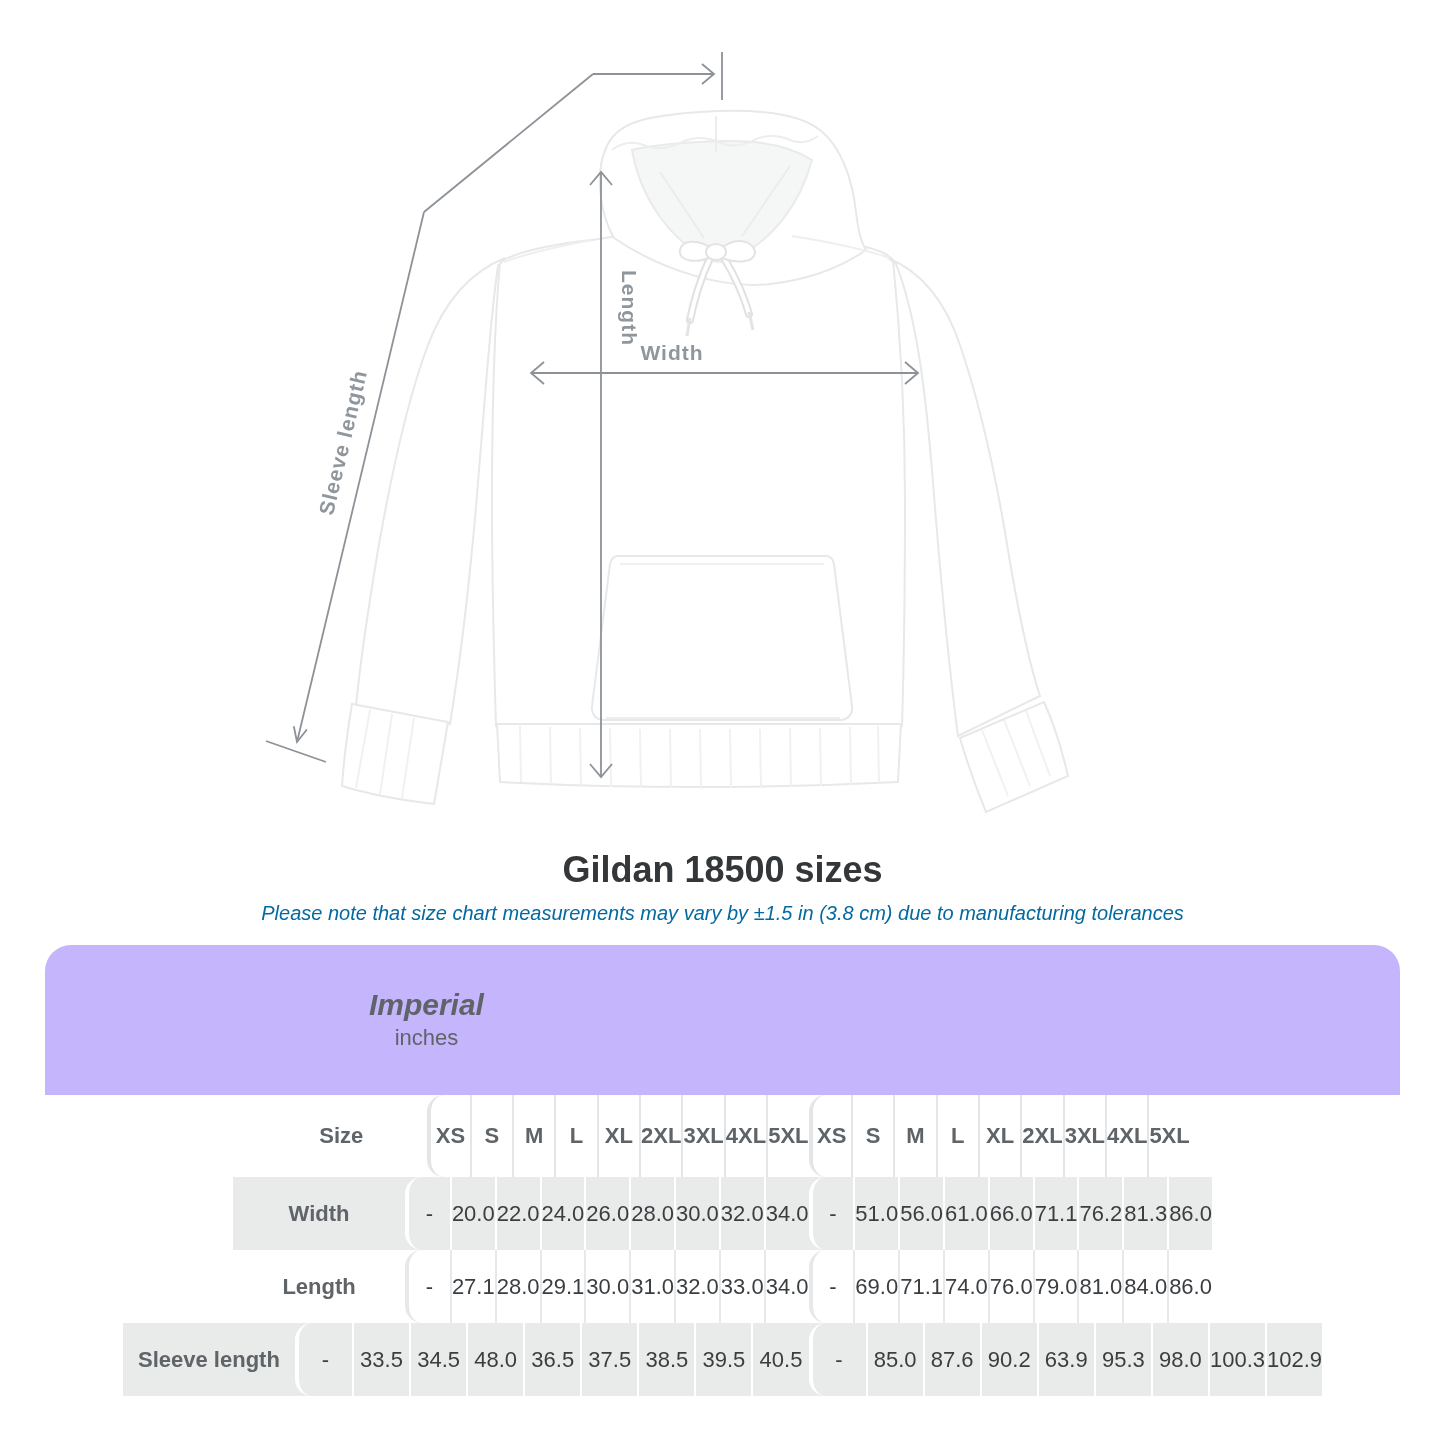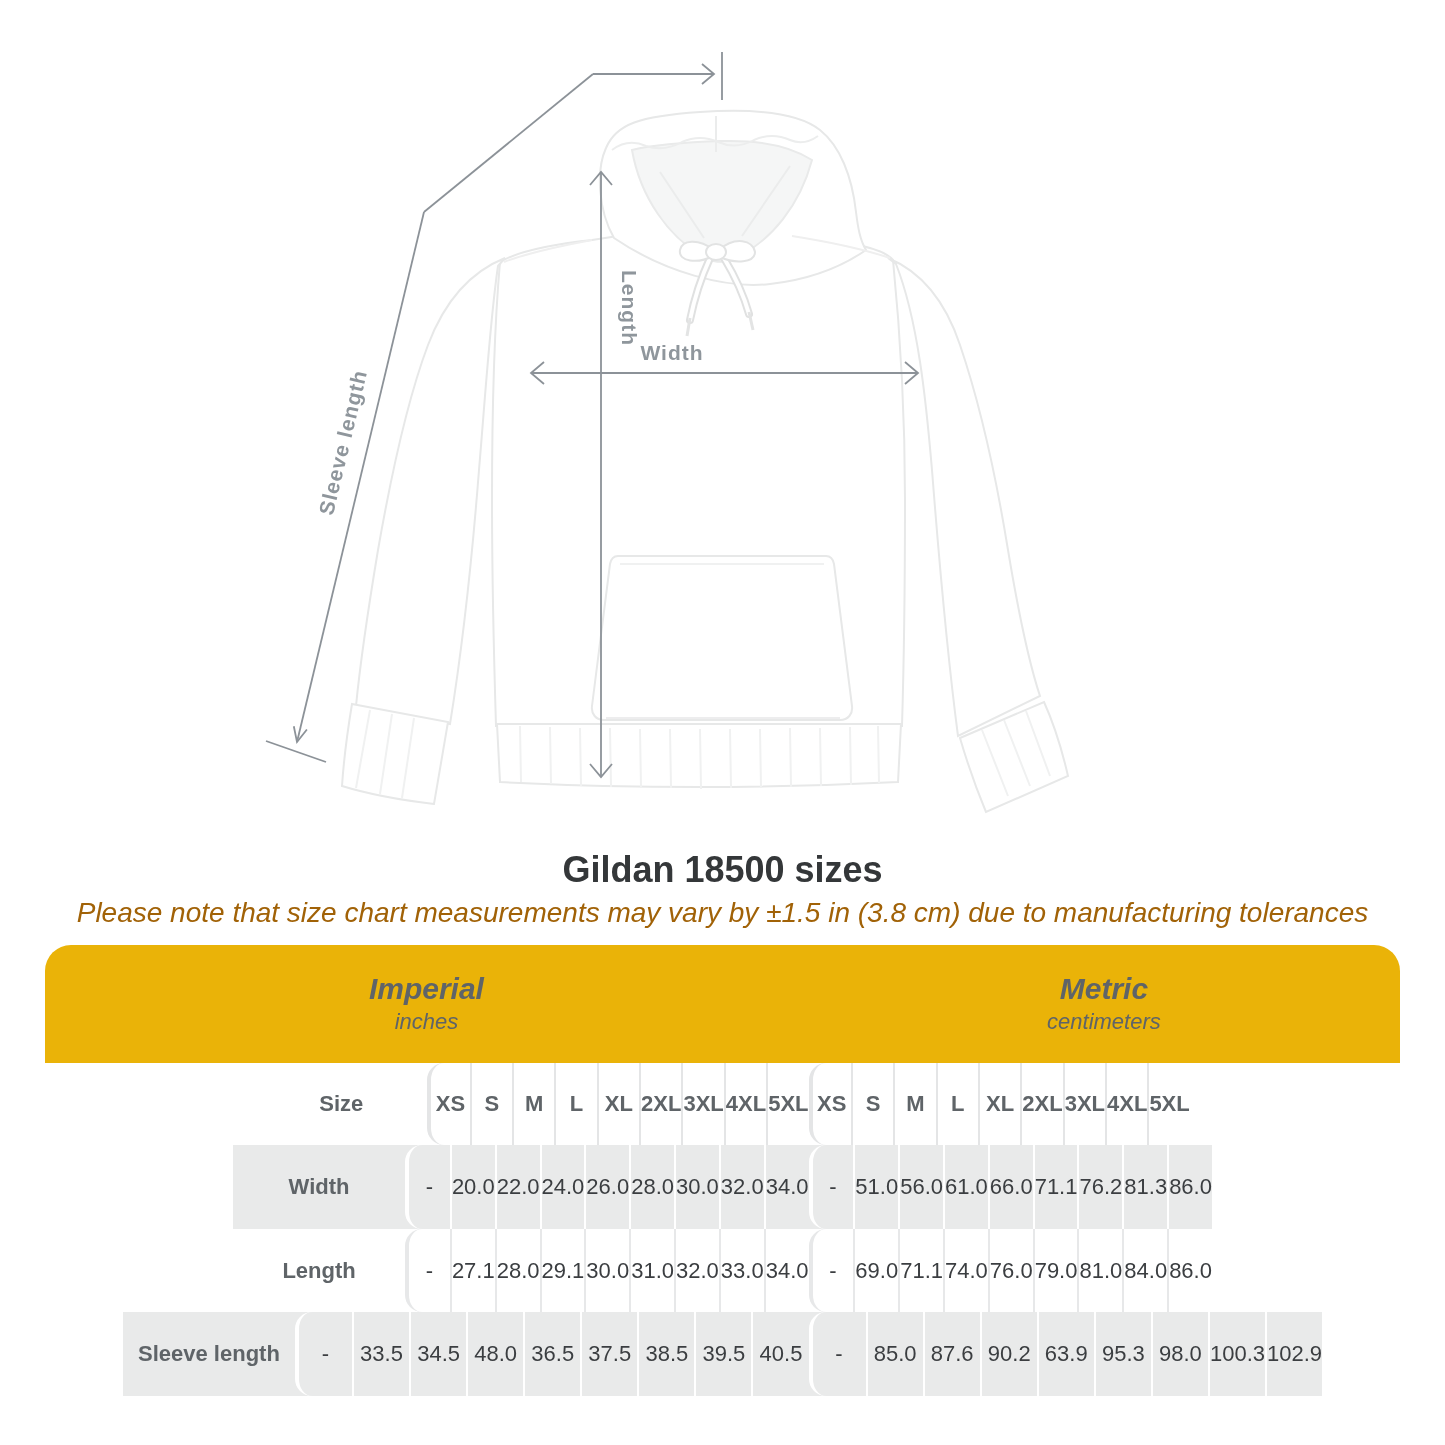--- a/index.html
+++ b/index.html
@@ -11,35 +11,35 @@
   .figure-wrap { position:absolute; left:0; top:0; width:1445px; height:830px; }
   .figure-wrap svg { display:block; }
 
   
   .page-title {
     position:absolute; left:0; top:846px; width:1445px; text-align:center;
     font-size:36px; line-height:48px; font-weight:bold; color:#343739; margin:0;
   }
   .page-subtitle {
     position:absolute; left:0; top:898px; width:1445px; text-align:center;
-    font-size:28px; line-height:30px; font-style:italic; color:#a16207; margin:0;
+    font-size:20px; line-height:30px; font-style:italic; color:#0369a1; margin:0;
   }
 
   
   .size-table {
     position:absolute; left:45px; top:945px; width:1355px; height:451px;
     border-radius:26px; overflow:hidden; display:flex; flex-direction:column;
     background:#ffffff;
   }
-  .band { height:118px; flex:0 0 auto; background:#eab308; display:flex; }
+  .band { height:150px; flex:0 0 auto; background:#c4b5fd; display:flex; }
   .band-half { display:flex; flex-direction:column; align-items:center; justify-content:center; }
   .band-half.imperial { width:56.3%; }
   .band-half.metric   { width:43.7%; }
   .band-name { font-size:30px; font-weight:bold; font-style:italic; color:#5f6468; line-height:36px; }
-  .band-unit { font-size:22px; font-style:italic; color:#5f6468; line-height:30px; }
+  .band-unit { font-size:22px; color:#5f6468; line-height:30px; }
 
   .tbody { flex:1; display:flex; flex-direction:column;align-items:center; }
   .trow { display:grid; grid-template-columns:172px repeat(18, 1fr); }
   .row-size { height:82px; flex:0 0 auto; background:#ffffff; }
   .row-data { flex:1; }
   .row-gray { background:#e9eaea; }
   .row-white { background:#ffffff; }
 
   .cell {
     display:flex; align-items:center; justify-content:center;
@@ -162,24 +162,20 @@
   </div>
 
   <h1 class="page-title">Gildan 18500 sizes</h1>
   <p class="page-subtitle">Please note that size chart measurements may vary by ±1.5 in (3.8 cm) due to manufacturing tolerances</p>
 
   <div class="size-table">
     <div class="band">
       <div class="band-half imperial">
         <div class="band-name">Imperial</div>
         <div class="band-unit">inches</div>
-      </div>
-      <div class="band-half metric">
-        <div class="band-name">Metric</div>
-        <div class="band-unit">centimeters</div>
       </div>
     </div>
     <div class="tbody">
         <div class="trow row-size">
           <div class="cell rlabel">Size</div>
           <div class="cell sep-strong">XS</div>
           <div class="cell">S</div>
           <div class="cell">M</div>
           <div class="cell">L</div>
           <div class="cell">XL</div>

